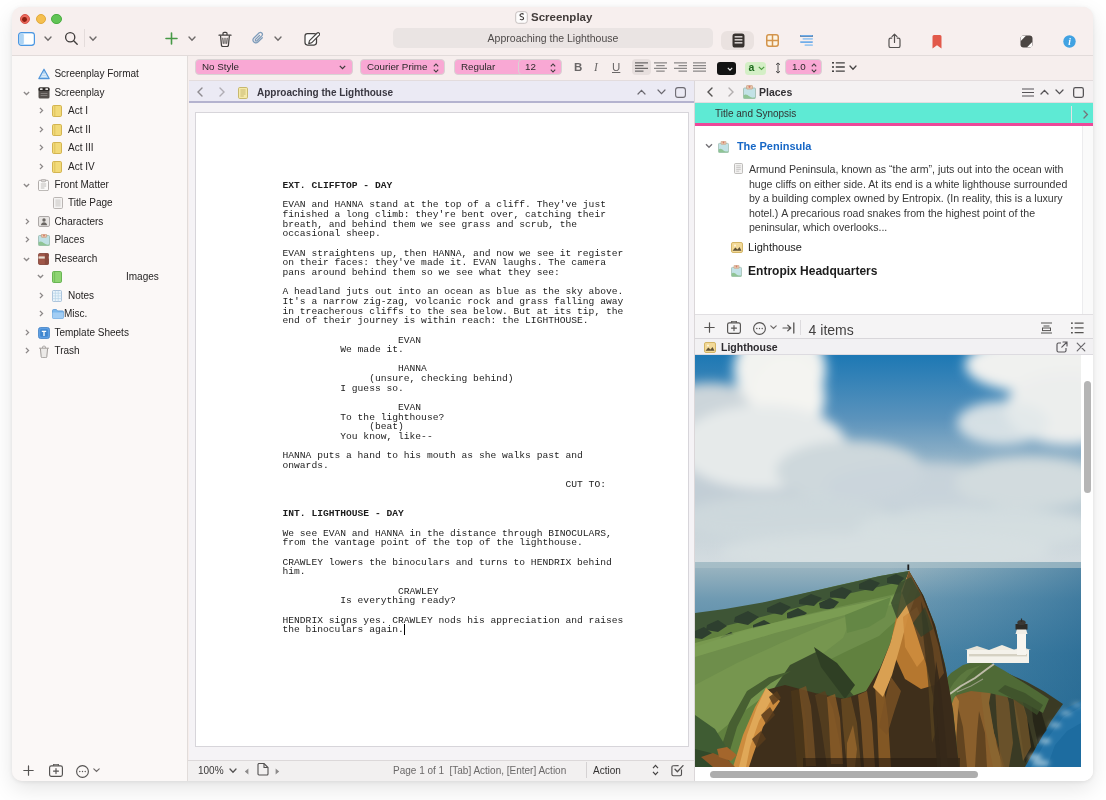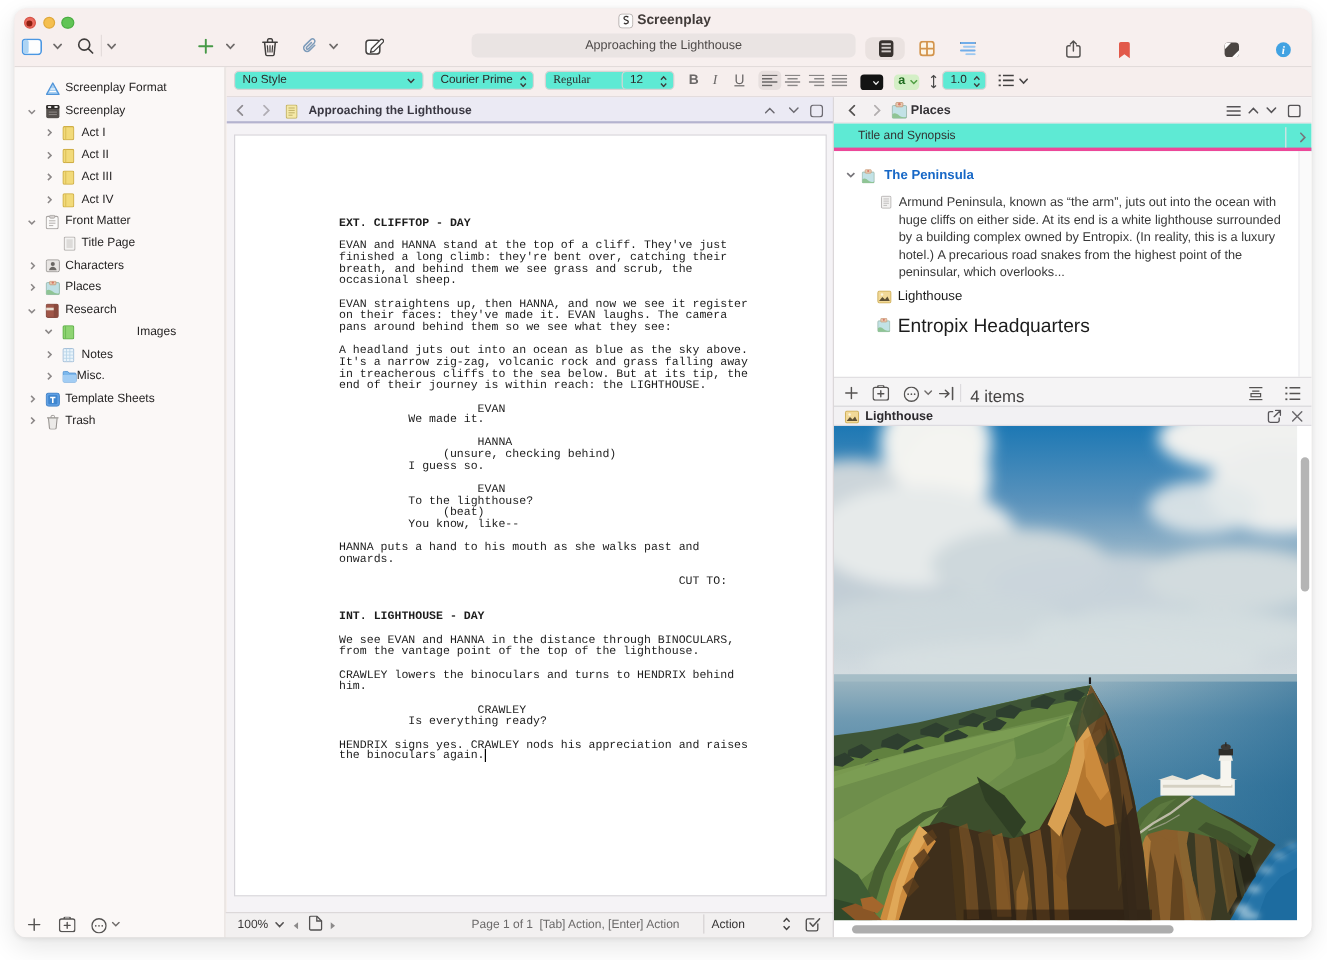--- a/index.html
+++ b/index.html
@@ -10,21 +10,21 @@
   .abs{position:absolute;}
   
   #titlebar{position:absolute;left:0;top:0;width:100%;height:49px;background:#f7efee;border-bottom:1px solid #e2dbda;}
   .tl{position:absolute;top:6.9px;width:10.6px;height:10.6px;border-radius:50%;}
   #apptitle{position:absolute;top:4px;left:500px;height:14px;font-size:11.5px;font-weight:bold;color:#423c3a;}
   #titlefield{position:absolute;left:381px;top:21px;width:320px;height:20px;border-radius:5px;background:#eae4e3;
      font-size:10.5px;color:#4e4a49;text-align:center;line-height:20px;}
   .selpill{position:absolute;background:#eae2e0;border-radius:6px;}
   
   #formatbar{position:absolute;left:177px;top:49px;width:904px;height:25px;background:#f6eeed;border-bottom:1px solid #e3dcdd;}
-  .ddl{position:absolute;top:52px;height:15.5px;background:#5eead4;border:1px solid #d8d3d3;border-radius:4px;
+  .ddl{position:absolute;top:52px;height:15.5px;background:#f9a8d4;border:1px solid #d8d3d3;border-radius:4px;
        font-size:9.8px;color:#2c2a2a;line-height:13.5px;padding-left:6px;}
   .biu{position:absolute;top:52px;font-size:11.5px;color:#6a6767;height:16px;line-height:16px;}
   
   #sidebar{position:absolute;left:0;top:49px;width:176px;height:725px;background:#fbf8f7;border-right:1px solid #e1dcda;}
   .titem{position:absolute;height:18px;font-size:10px;color:#262424;line-height:18px;white-space:nowrap;}
   .chev{position:absolute;width:7px;height:7px;color:#8c8888;}
   
   #tabbar{position:absolute;left:177px;top:74px;width:506px;height:22px;background:#ebeaf4;border-bottom:2px solid #b4b3cf;}
   #edcanvas{position:absolute;left:177px;top:96px;width:505px;height:657px;background:#f5f3f6;}
   #page{position:absolute;left:6px;top:9px;width:494px;height:635px;background:#fff;border:1px solid #d7d5da;}
@@ -144,21 +144,21 @@
       <text x="6.5" y="9.8" font-size="9.5" font-style="italic" font-weight="bold" font-family="Liberation Serif,serif" fill="#fff" text-anchor="middle">i</text>
     </svg>
 
   <div id="formatbar"></div>
   <div class="ddl" style="left:183px;width:158px;">No Style<svg style="position:absolute;right:6px;top:5px;" width="7" height="5" viewBox="0 0 7 5">
         <path d="M0.8 0.8l2.7 2.9 2.7-2.9" stroke="#3c3a3a" stroke-width="1.2" fill="none"></path>
       </svg></div>
   <div class="ddl" style="left:348px;width:85px;">Courier Prime<svg style="position:absolute;right:5px;top:3px;" width="6" height="10" viewBox="0 0 6 10">
         <path d="M0.8 3.4L3 1l2.2 2.4M0.8 6.6L3 9l2.2-2.4" stroke="#3c3a3a" stroke-width="1.1" fill="none"></path>
       </svg></div>
-  <div class="ddl" style="left:442px;width:78px;font-family:Liberation Serif, serif;">Regular<svg style="position:absolute;right:5px;top:3px;" width="6" height="10" viewBox="0 0 6 10">
+  <div class="ddl" style="left:442px;width:78px;">Regular<svg style="position:absolute;right:5px;top:3px;" width="6" height="10" viewBox="0 0 6 10">
         <path d="M0.8 3.4L3 1l2.2 2.4M0.8 6.6L3 9l2.2-2.4" stroke="#3c3a3a" stroke-width="1.1" fill="none"></path>
       </svg></div>
   <div class="ddl" style="left:506px;width:44px;">12<svg style="position:absolute;right:5px;top:3px;" width="6" height="10" viewBox="0 0 6 10">
         <path d="M0.8 3.4L3 1l2.2 2.4M0.8 6.6L3 9l2.2-2.4" stroke="#3c3a3a" stroke-width="1.1" fill="none"></path>
       </svg></div>
   <div class="biu" style="left:562px;font-weight:bold;">B</div>
   <div class="biu" style="left:582px;font-style:italic;font-family:'Liberation Serif',serif;">I</div>
   <div class="biu" style="left:600px;text-decoration:underline;">U</div>
   <div class="selpill" style="left:620px;top:51.5px;width:19px;height:16.5px;background:#e7dfde;border-radius:4px;"></div>
   <svg class="icn" style="left:623px;top:55px;" width="13" height="10" viewBox="0 0 13 10">
@@ -303,21 +303,21 @@
         <rect x="6.8" y="0.5" width="3.7" height="11" fill="#8a4a3e"></rect>
       </svg>
     <div class="titem" style="left:42.4px;top:242.8px;">Research</div>
     <svg class="chev" style="left:25px;top:266.2px;" width="8" height="6" viewBox="0 0 8 6">
         <path d="M1 1.2l3 3 3-3" stroke="#8c8888" stroke-width="1.5" fill="none"></path>
       </svg>
     <svg class="icn" style="left:40px;top:264.2px;" width="10" height="12" viewBox="0 0 10 12">
         <rect x="0.5" y="0.5" width="9" height="11" rx="1.2" fill="#8ed472" stroke="#5faf49" stroke-width="0.9"></rect>
         <path d="M2.6 0.6v10.8" stroke="#6fbc56" stroke-width="0.9"></path>
       </svg>
-    <div class="titem" style="left:56px;top:261.2px;padding-left:46px;">Images</div>
+    <div class="titem" style="left:68px;top:261.2px;padding-left:46px;">Images</div>
     <svg class="chev" style="left:26px;top:284.7px;" width="6" height="8" viewBox="0 0 6 8">
         <path d="M1.2 1l3 3-3 3" stroke="#8c8888" stroke-width="1.5" fill="none"></path>
       </svg>
     <svg class="icn" style="left:40px;top:282.7px;" width="10" height="12" viewBox="0 0 10 12">
         <rect x="0.5" y="0.5" width="9" height="11" rx="1" fill="#eaf4fb" stroke="#9ab8d4" stroke-width="0.8"></rect>
         <path d="M0.6 3.2h8.8M0.6 5.9h8.8M0.6 8.6h8.8M3.4 0.6v10.8M6.2 0.6v10.8" stroke="#b8d4e8" stroke-width="0.7"></path>
       </svg>
     <div class="titem" style="left:56px;top:279.7px;">Notes</div>
     <svg class="chev" style="left:26px;top:303.1px;" width="6" height="8" viewBox="0 0 6 8">
         <path d="M1.2 1l3 3-3 3" stroke="#8c8888" stroke-width="1.5" fill="none"></path>
@@ -525,21 +525,21 @@
         <path d="M1.5 8.8l2.8-3.4 2.2 2.2 2-2.6 2 3.8z" fill="#5f5134"></path>
         <circle cx="4" cy="3.4" r="1" fill="#fdf6e0"></circle>
       </svg>
     <div class="abs" style="left:53.1px;top:160.2px;font-size:11px;color:#1c1c1c;">Lighthouse</div>
     <svg class="icn" style="left:36px;top:183.5px;" width="11" height="12" viewBox="0 0 11 12">
         <rect x="0.5" y="2.4" width="10" height="9" rx="0.8" fill="#c2e2e6" stroke="#9ab8ac" stroke-width="0.7"></rect>
         <path d="M0.6 8.5c1.8-1.5 3.5-0.3 4.9.9 1.3 1 2.9 1.7 4.9.8v1.2H0.6z" fill="#8fc494"></path>
         <rect x="3" y="0.3" width="5" height="3" rx="0.6" fill="#e8cbb2" stroke="#c89a78" stroke-width="0.6"></rect>
         <circle cx="5.5" cy="1.5" r="0.9" fill="#d87c6a"></circle>
       </svg>
-    <div class="abs" style="left:53.1px;top:182.6px;font-size:16px;font-weight:normal;color:#1c1c1c;">Entropix Headquarters</div>
+    <div class="abs" style="left:53.1px;top:182.6px;font-size:12px;font-weight:bold;color:#1c1c1c;">Entropix Headquarters</div>
     <div id="rpfooter"></div>
     <svg class="icn" style="left:8.5px;top:241px;" width="11" height="11" viewBox="0 0 11 11">
         <path d="M5.5 .8v9.4M.8 5.5h9.4" stroke="#555352" stroke-width="1.2" stroke-linecap="round"></path>
       </svg>
     <svg class="icn" style="left:31.5px;top:240px;" width="14" height="13" viewBox="0 0 14 13">
         <rect x="0.6" y="1.8" width="12.8" height="10.6" rx="1.8" fill="none" stroke="#555352" stroke-width="1.15"></rect>
         <path d="M4.5 1.8V1a0.9 0.9 0 01.9-.9h3.2a0.9 0.9 0 01.9.9v0.8" fill="none" stroke="#555352" stroke-width="1.15"></path>
         <path d="M7 4.6v5M4.5 7.1h5" stroke="#555352" stroke-width="1.15" stroke-linecap="round"></path>
       </svg>
     <svg class="icn" style="left:58px;top:240.5px;" width="13" height="13" viewBox="0 0 13 13">

